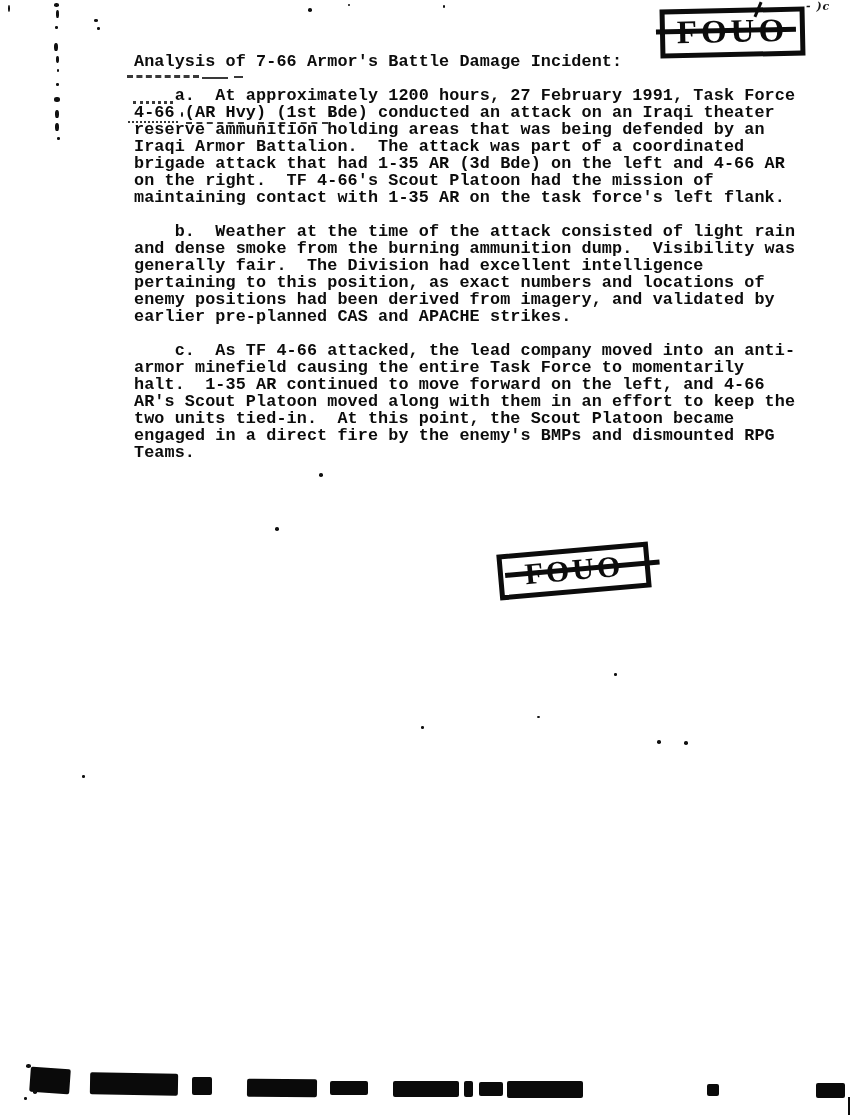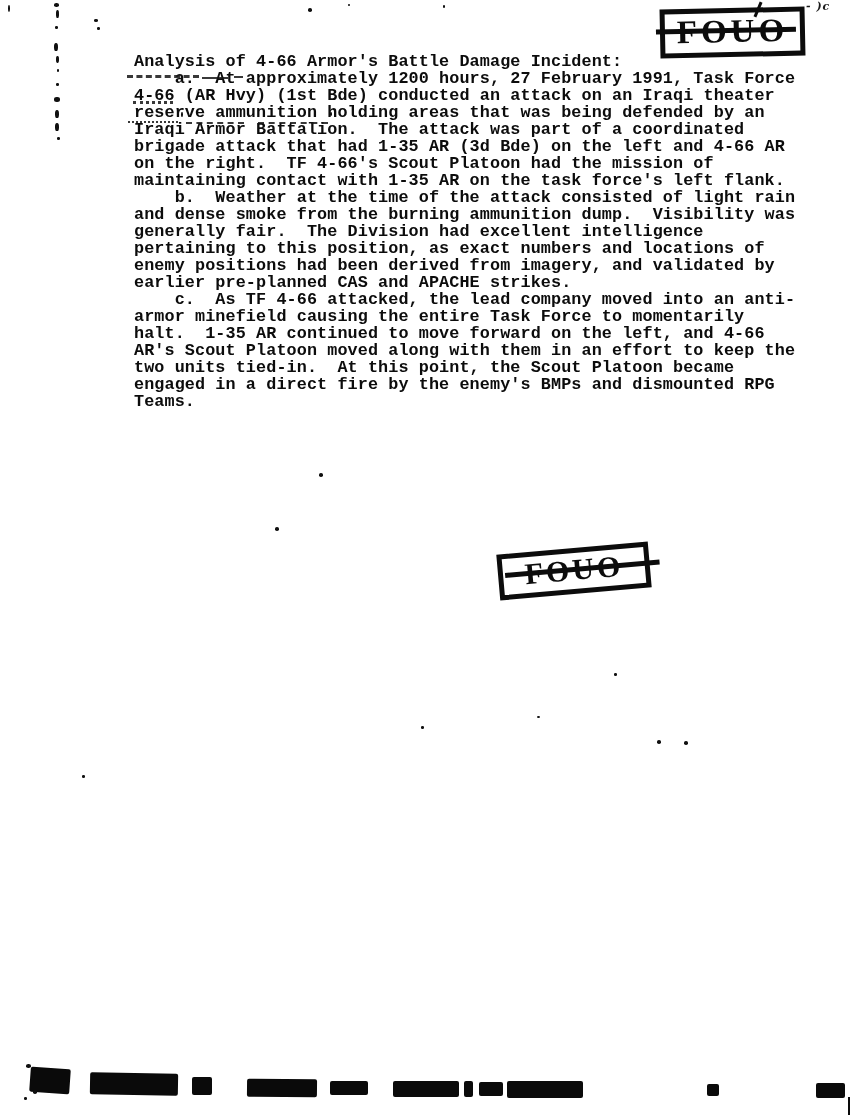--- a/index.html
+++ b/index.html
@@ -11,21 +11,21 @@
     font-family:"Liberation Mono","DejaVu Sans Mono",monospace;
     color:#0c0c0c;
   }
   
   .doc-text{
     position:absolute;left:134px;top:53px;width:690px;
     font-size:16.8px;line-height:17px;font-weight:bold;
     letter-spacing:0.1px;
   }
   .doc-heading{white-space:pre;}
-  .doc-para{white-space:pre;}
+  .doc-para{white-space:pre;margin-top:17px;}
   
   .stamp{
     position:absolute;
     border:5px solid #0c0c0c;
     display:flex;align-items:center;justify-content:center;
     font-family:"Liberation Serif","DejaVu Serif",serif;
     font-weight:bold;color:#0c0c0c;
   }
   .stamp .strike{position:absolute;background:#0c0c0c;}
   .stamp-top{left:660px;top:8px;width:135px;height:39px;transform:rotate(-1.2deg);
@@ -47,21 +47,21 @@
   .speck{position:absolute;background:#101010;border-radius:45%;}
   .smudge{position:absolute;opacity:.85;}
   .bar{position:absolute;background:#0a0a0a;border-radius:2px;}
 </style>
 </head>
 <body>
 
 <div class="page">
 
   <div class="doc-text">
-    <div class="doc-heading">Analysis of 4-66 Armor's Battle Damage Incident:</div>
+    <div class="doc-heading">Analysis of 7-66 Armor's Battle Damage Incident:</div>
     <div class="doc-para">    a.  At approximately 1200 hours, 27 February 1991, Task Force
 4-66 (AR Hvy) (1st Bde) conducted an attack on an Iraqi theater
 reserve ammunition holding areas that was being defended by an
 Iraqi Armor Battalion.  The attack was part of a coordinated
 brigade attack that had 1-35 AR (3d Bde) on the left and 4-66 AR
 on the right.  TF 4-66's Scout Platoon had the mission of
 maintaining contact with 1-35 AR on the task force's left flank.</div>
     <div class="doc-para">    b.  Weather at the time of the attack consisted of light rain
 and dense smoke from the burning ammunition dump.  Visibility was
 generally fair.  The Division had excellent intelligence

